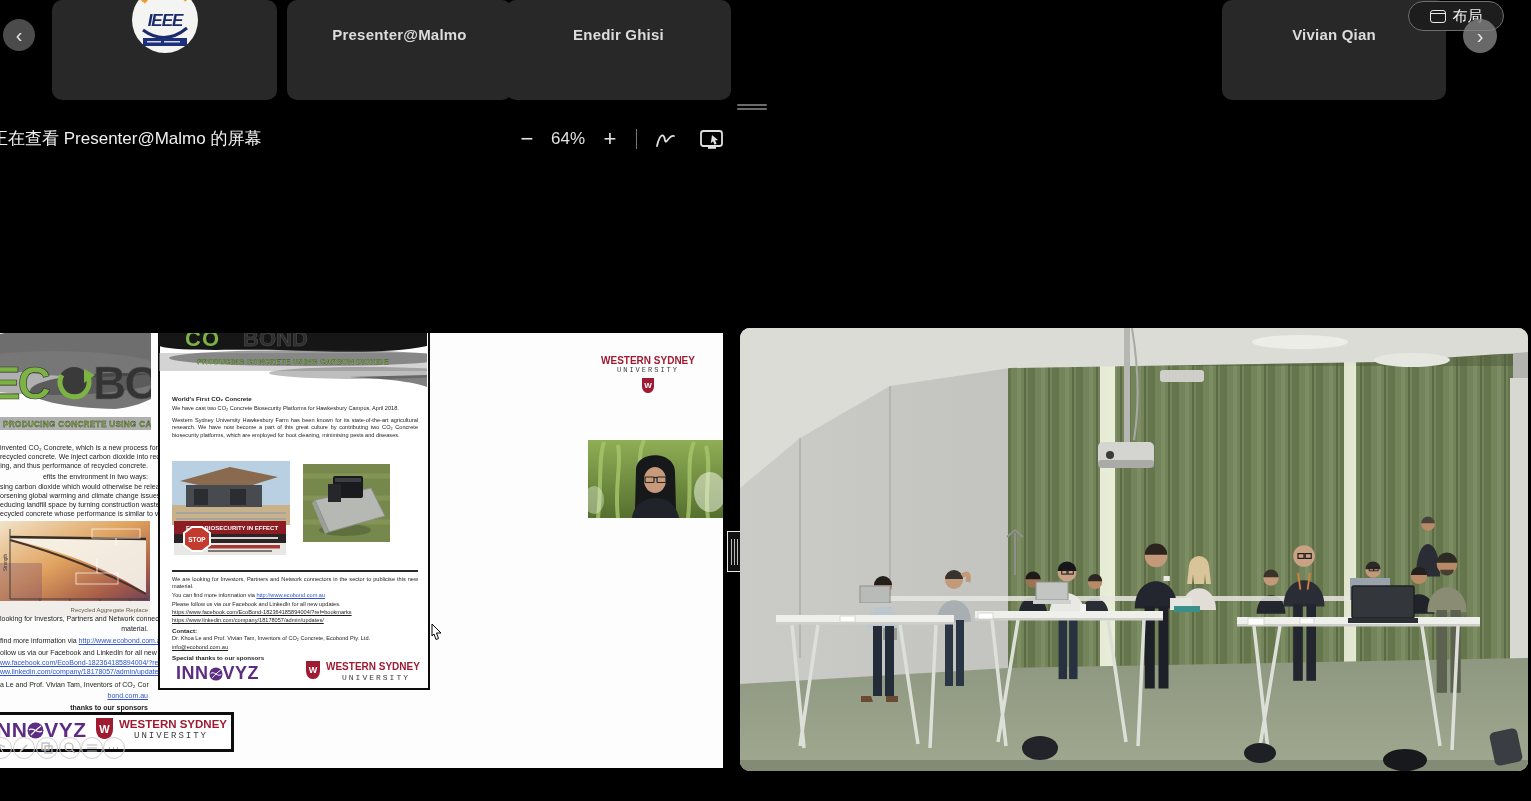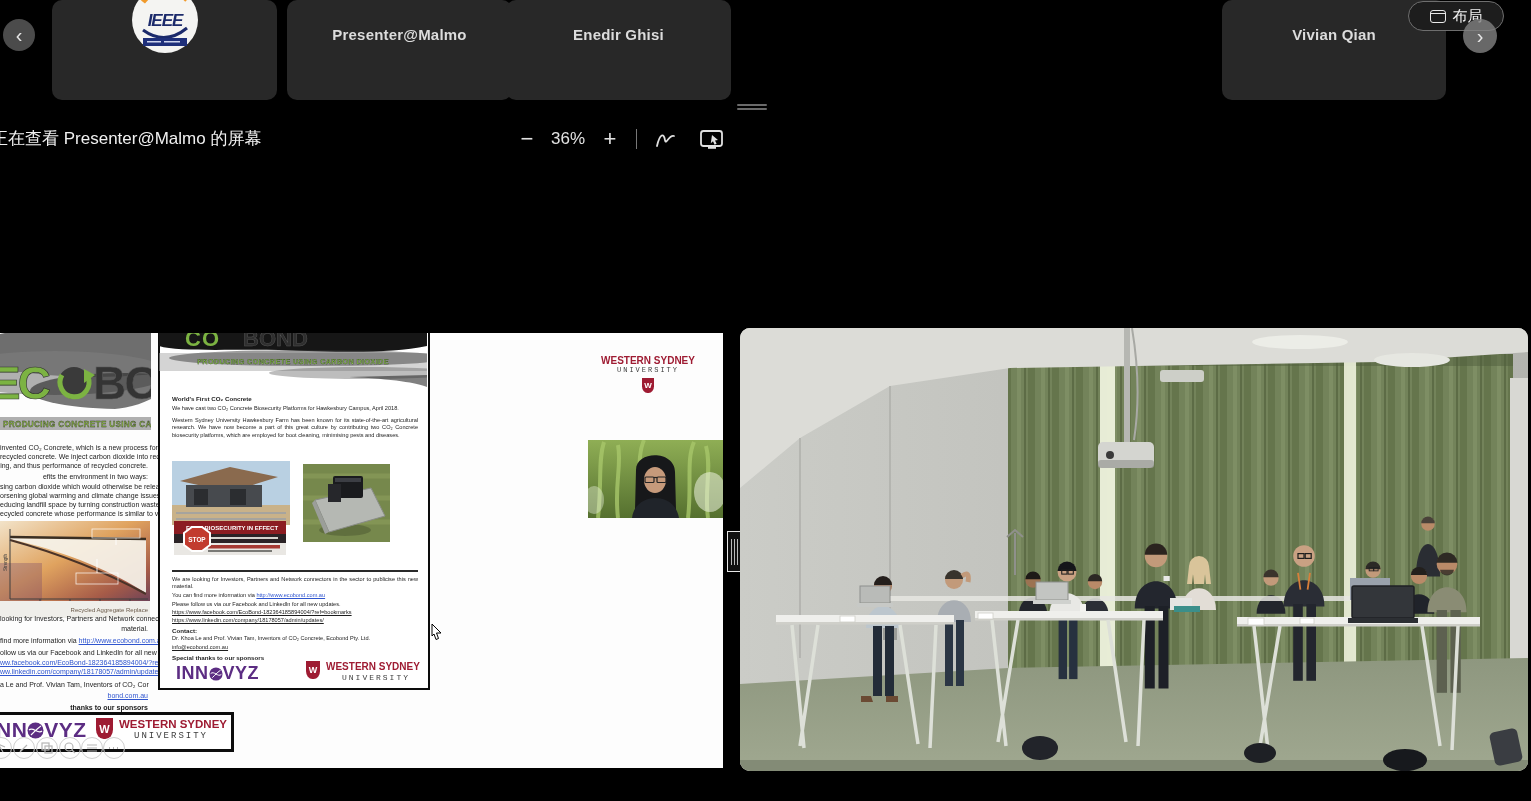--- a/index.html
+++ b/index.html
@@ -84,21 +84,21 @@
     <span>›</span>
   </div>
 
   <div id="drag-handle">
       <div></div>
       <div></div>
     </div>
 
   <div id="status-text">正在查看 Presenter@Malmo 的屏幕</div>
   <div class="zctl" style="left:514px;width:26px;font-size:22px;">−</div>
-  <div class="zctl" style="left:545px;width:46px;font-size:17px;top:129px;">36%</div>
+  <div class="zctl" style="left:545px;width:46px;font-size:17px;top:129px;">64%</div>
   <div class="zctl" style="left:597px;width:26px;font-size:22px;">+</div>
   <div id="zoom-divider"></div>
   <svg class="abs" style="left:654px;top:128px;" width="26" height="24" viewBox="0 0 26 24">
     <path d="M3,18 C6,5 10,5 11,12 C12,18 15,6 20,8" stroke="#e0e0e0" stroke-width="1.8" fill="none" stroke-linecap="round"></path>
   </svg>
   <svg class="abs" style="left:698px;top:128px;" width="28" height="24" viewBox="0 0 28 24">
     <rect x="3" y="3" width="21" height="15" rx="2.5" stroke="#e0e0e0" stroke-width="1.8" fill="none"></rect>
     <path d="M14,7 l6,5 l-3,.4 l1.6,3.4 l-2,.9 l-1.6,-3.4 l-2.2,2 Z" fill="#e0e0e0"></path>
     <rect x="10" y="19" width="8" height="1.8" fill="#e0e0e0"></rect>
   </svg>

